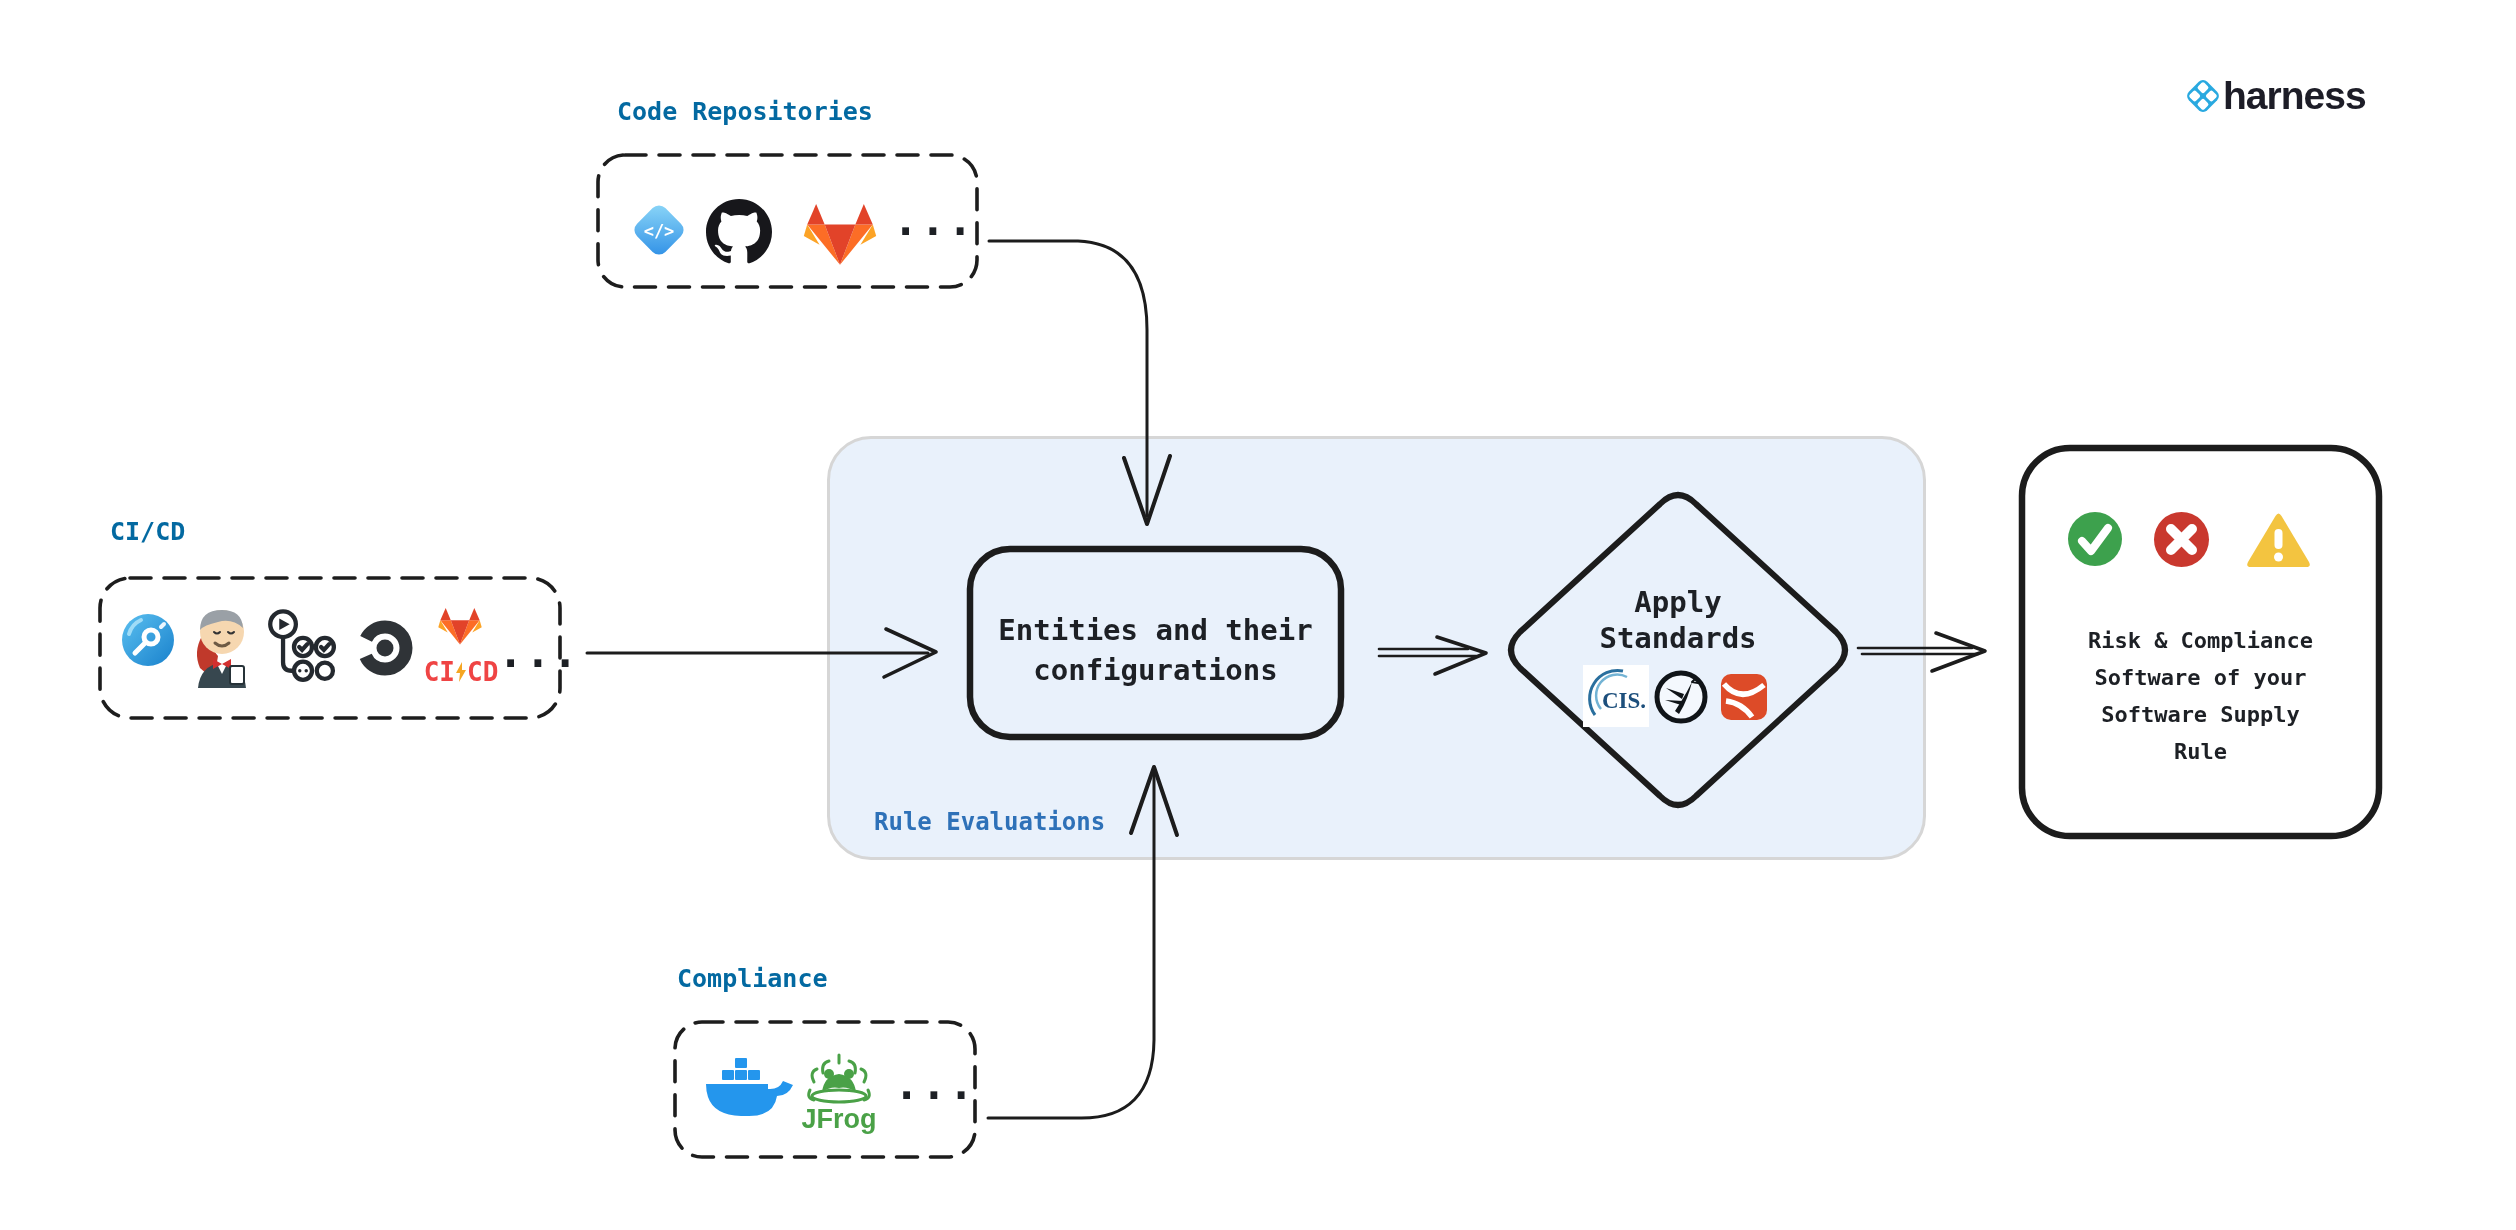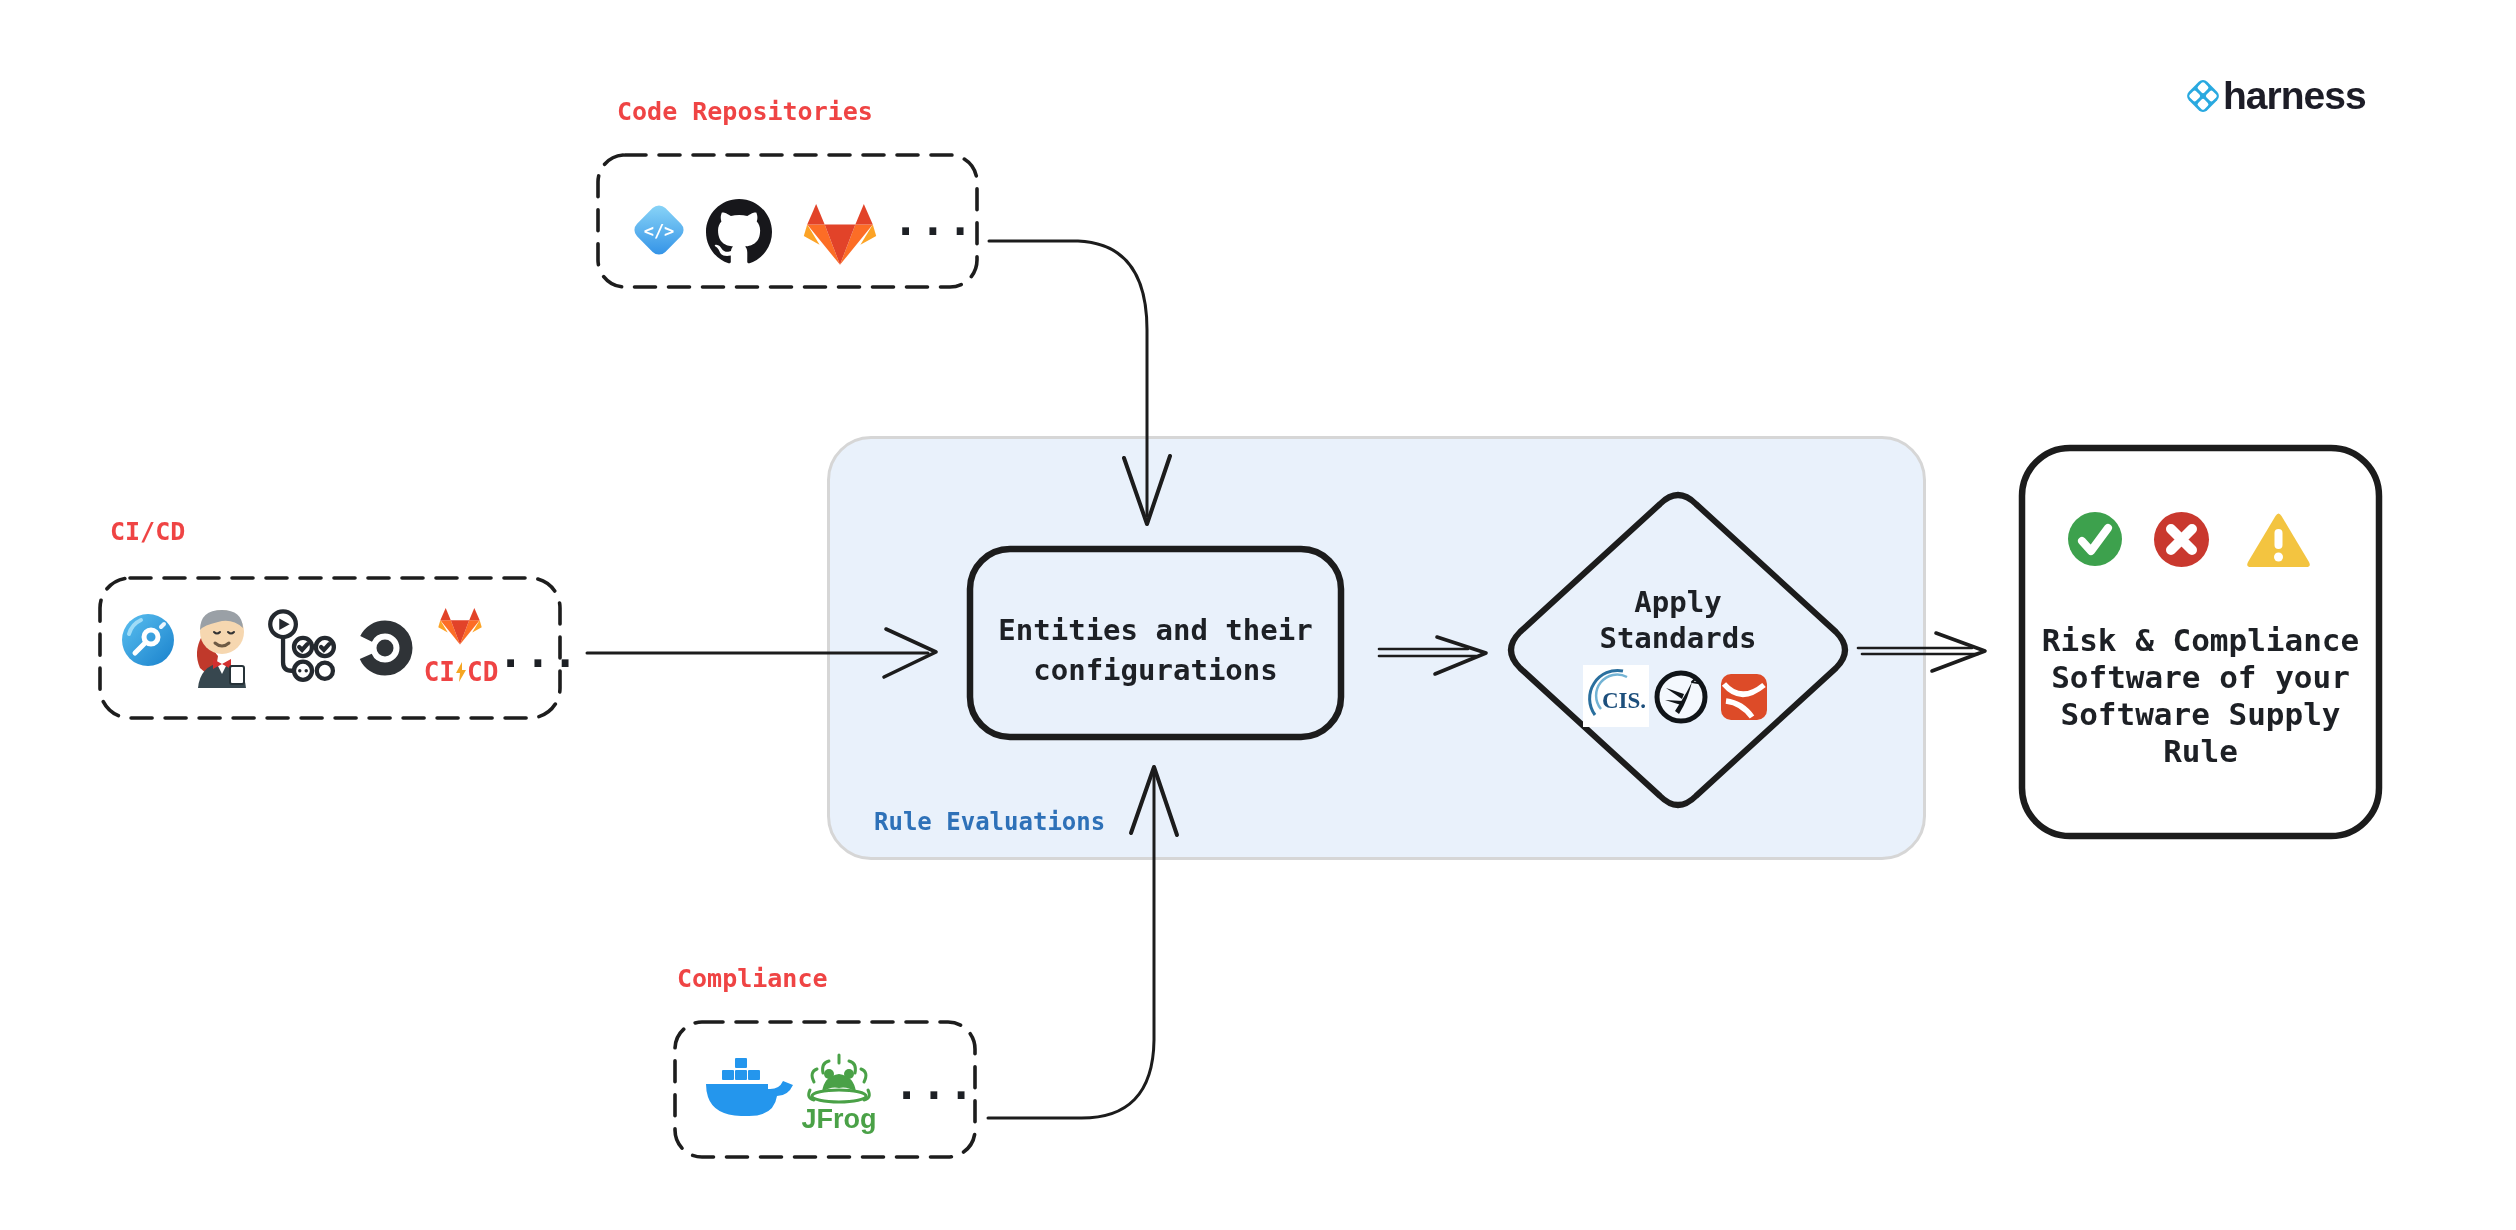--- a/index.html
+++ b/index.html
@@ -1,26 +1,26 @@
 <!DOCTYPE html>
 <html><head>
 <meta charset="utf-8">
 <style>
   html,body{margin:0;padding:0;background:#fff;}
   #canvas{position:relative;width:2516px;height:1230px;background:#ffffff;overflow:hidden;
           font-family:"DejaVu Sans Mono",monospace;color:#1d2025;}
   .abs{position:absolute;}
-  .lbl{font-size:25px;font-weight:700;color:#ef4444;white-space:nowrap;}
+  .lbl{font-size:25px;font-weight:700;color:#0369a1;white-space:nowrap;}
   .dots{font-size:42px;font-weight:700;letter-spacing:2px;color:#1d2025;line-height:70px;}
   #rule-container{left:827px;top:436px;width:1099px;height:424px;background:#e9f1fb;
                   border:3px solid #d6d6d6;border-radius:44px;box-sizing:border-box;}
   #rule-label{left:874px;top:808px;font-size:24px;font-weight:700;color:#2e71b8;}
   #entities-text{left:970px;top:610px;width:371px;text-align:center;font-size:29px;line-height:40px;font-weight:700;}
   #diamond-text{left:1502px;top:584px;width:352px;text-align:center;font-size:29px;line-height:36px;font-weight:700;}
-  #outcome-text{left:2024px;top:622px;width:353px;text-align:center;font-size:31px;line-height:37px;font-weight:700;}
+  #outcome-text{left:2024px;top:622px;width:353px;text-align:center;font-size:22px;line-height:37px;font-weight:700;}
   #logo{left:2183px;top:74px;display:flex;align-items:center;gap:0;}
   #logo .word{font-family:"Liberation Sans",sans-serif;font-size:39px;font-weight:700;color:#1d1d27;letter-spacing:-1px;}
   .gl-caption{display:flex;align-items:center;font-size:26px;font-weight:700;color:#ef4444;}
   svg{display:block;}
 </style>
 </head>
 <body>
 
 <div id="canvas">
 

